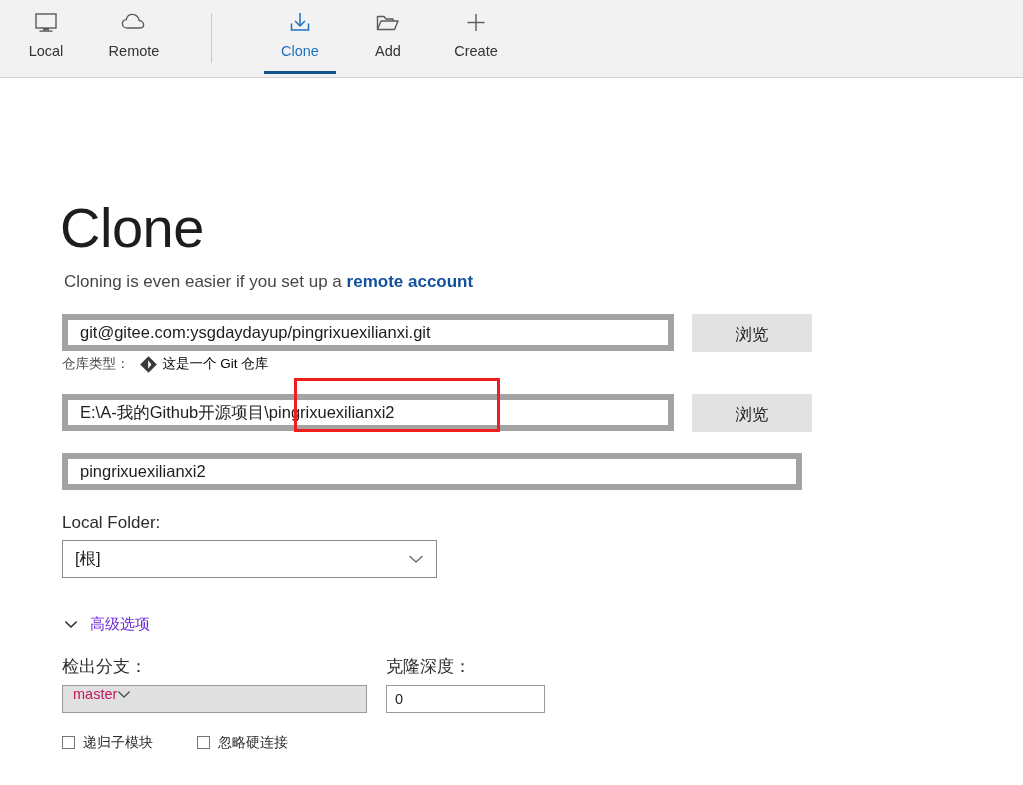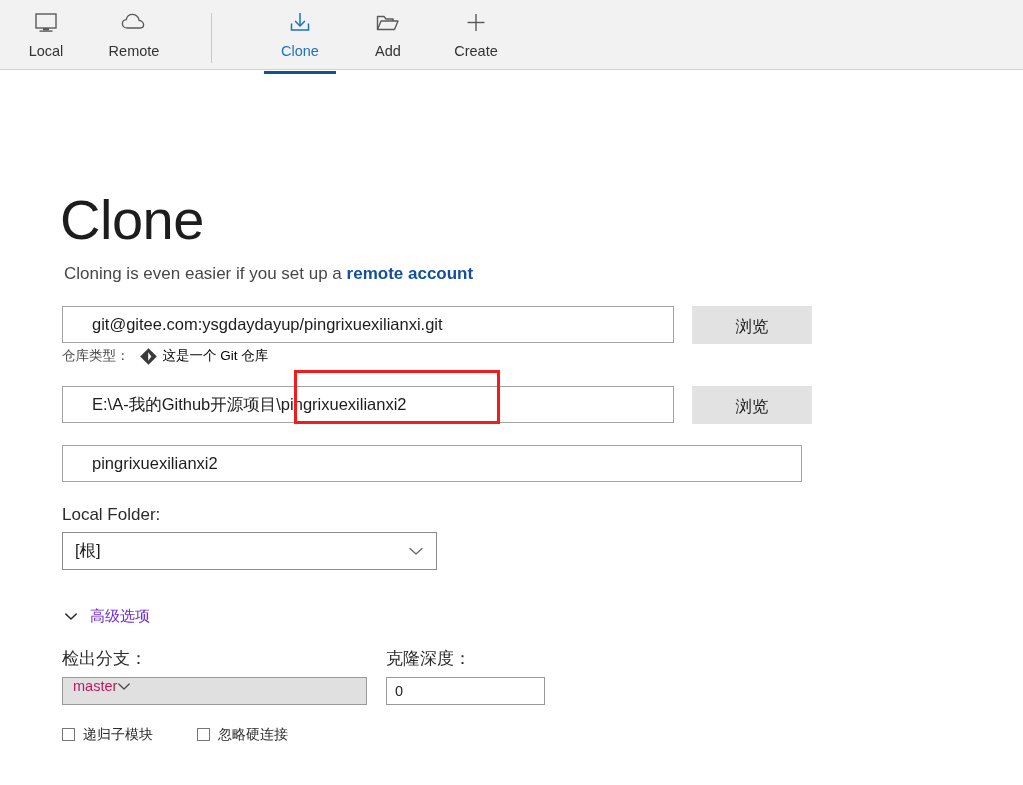--- a/index.html
+++ b/index.html
@@ -12,21 +12,21 @@
     background: #ffffff;
     font-family: "Liberation Sans", "DejaVu Sans", sans-serif;
     color: #2b2b2b;
     overflow: hidden;
     position: relative;
   }
 
   
   .toolbar {
     position: relative;
-    height: 70px;
+    height: 78px;
     background: #f2f2f2;
     border-bottom: 1px solid #d2d2d2;
     box-sizing: border-box;
   }
   .tb-item {
     position: absolute;
     top: 6px;
     width: 92px;
     height: 62px;
     display: flex;
@@ -93,25 +93,25 @@
     color: #12509e;
     font-weight: 600;
     cursor: pointer;
   }
 
   
   .txtbox {
     position: absolute;
     box-sizing: border-box;
     background: #ffffff;
-    border: 1px solid #a3a3a3;
+    border: 6px solid #a3a3a3;
     font-family: "Liberation Sans", "DejaVu Sans", sans-serif;
     font-size: 16.5px;
     color: #1d1d1d;
-    padding: 0 29px;
+    padding: 0 12px;
     outline: none;
   }
   #url-field   { left: 62px; top: 236px; width: 612px; height: 37px; }
   #path-field  { left: 62px; top: 316px; width: 612px; height: 37px; }
   #name-field  { left: 62px; top: 375px; width: 740px; height: 37px; }
 
   .browse-btn {
     position: absolute;
     box-sizing: border-box;
     background: #e2e2e2;

